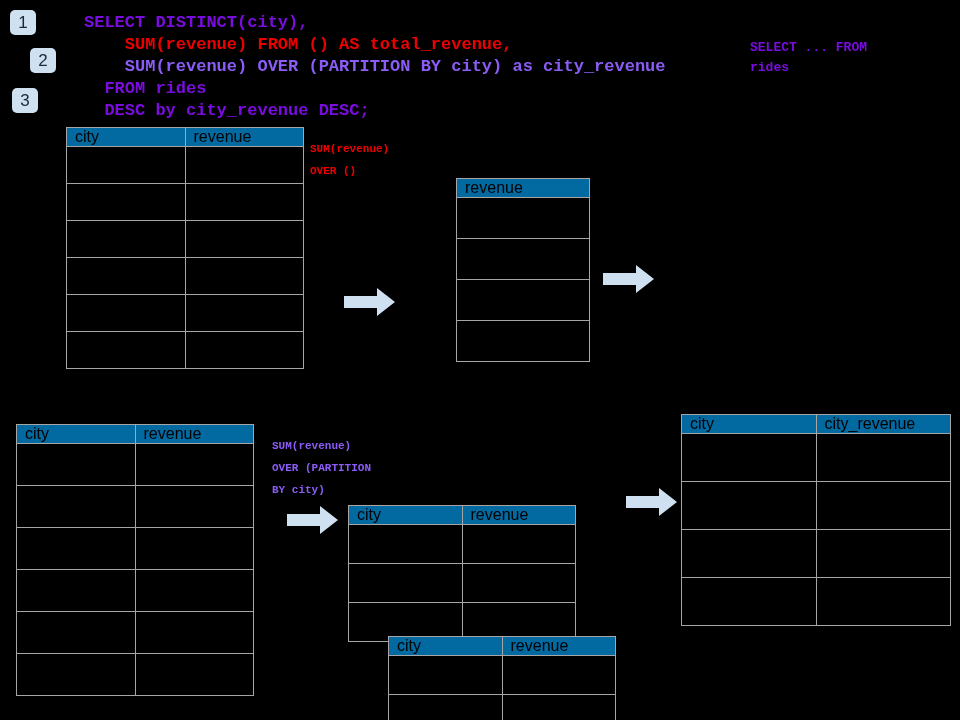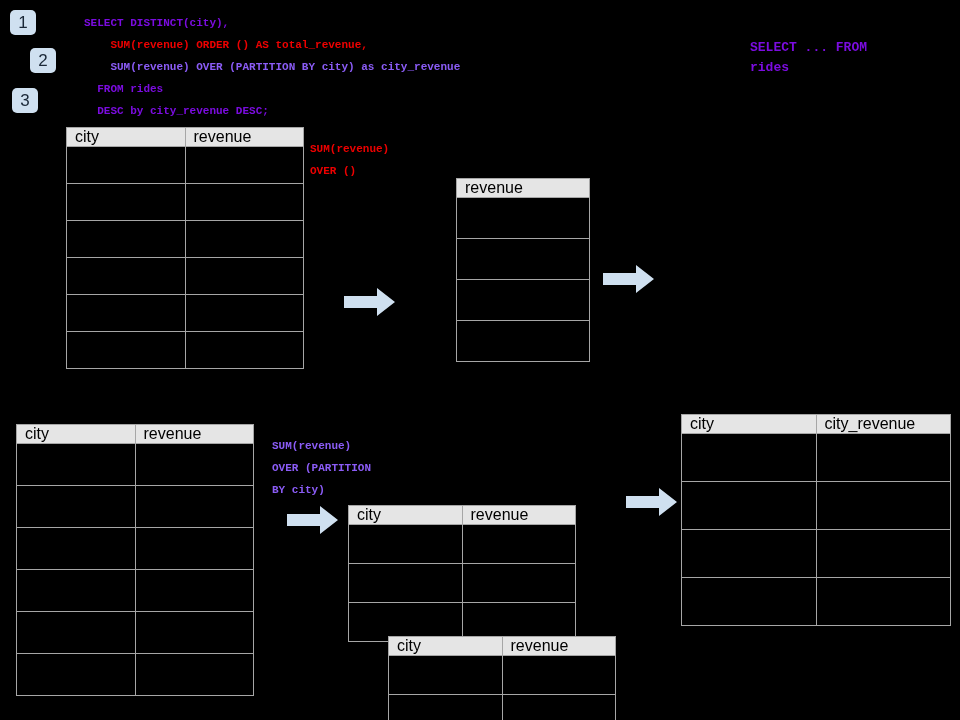--- a/index.html
+++ b/index.html
@@ -34,21 +34,21 @@
   }
 
   
   .code {
     position: absolute;
     font-family: "Liberation Mono", monospace;
     font-weight: bold;
     white-space: pre;
     letter-spacing: 0px;
   }
-  .code-main      { font-size: 11px; line-height: 22px; }
+  .code-main      { font-size: 17px; line-height: 22px; }
   .code-small     { font-size: 13px;  line-height: 19.5px; }
   .code-annot     { font-size: 11px; line-height: 22px; }
 
   .c-purple { color: #7b0ce0; }
   .c-red    { color: #ee0000; }
   .c-green  { color: #8b5cf6; }
 
   
   .tbl {
     position: absolute;
@@ -57,21 +57,21 @@
     background: #000000;
     border: 1px solid #a6a6a6;
   }
   .tbl td {
     border: 1px solid #a6a6a6;
     padding: 0;
     margin: 0;
     background: #000000;
   }
   .tbl td.hdr {
-    background: #e5e5e5;
+    background: #0369a1;
     color: #000000;
     font-family: "Liberation Sans", sans-serif;
     font-size: 16px;
     padding: 0 0 0 8px;
     vertical-align: middle;
     white-space: nowrap;
   }
 
   
   .arrow {
@@ -90,21 +90,21 @@
   </div>
   <div class="badge" style="left:30px; top:48px;">
     <span>2</span>
   </div>
   <div class="badge" style="left:12px; top:88px;">
     <span>3</span>
   </div>
 
   <div class="code code-main c-purple" style="left:84px; top:12px;">SELECT DISTINCT(city),</div>
 
-  <div class="code code-main c-red" style="left:84px; top:34px;">    SUM(revenue) ORDER () AS total_revenue,</div>
+  <div class="code code-main c-red" style="left:84px; top:34px;">    SUM(revenue) FROM () AS total_revenue,</div>
 
   <div class="code code-main c-green" style="left:84px; top:56px;">    SUM(revenue) OVER (PARTITION BY city) as city_revenue</div>
 
   <div class="code code-main c-purple" style="left:84px; top:78px;">  FROM rides</div>
 
   <div class="code code-main c-purple" style="left:84px; top:100px;">  DESC by city_revenue DESC;</div>
 
   <div class="code code-small c-purple" style="left:750px; top:38px;">SELECT ... FROM</div>
   <div class="code code-small c-purple" style="left:750px; top:58px;">rides</div>
 

